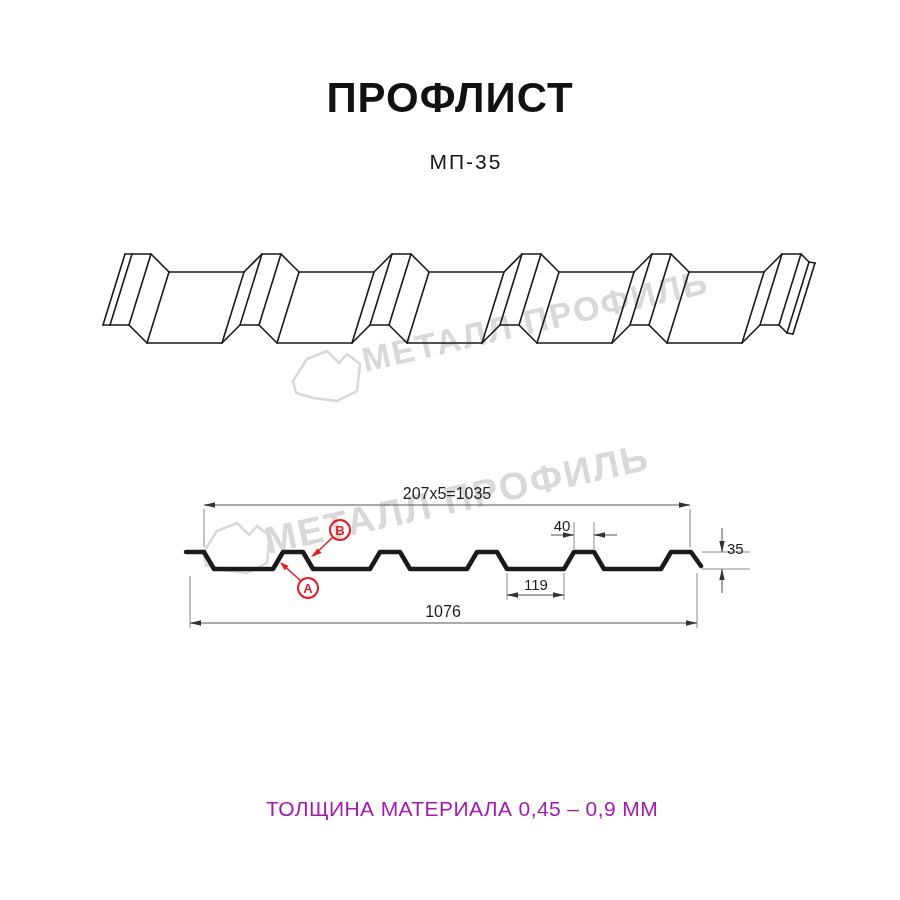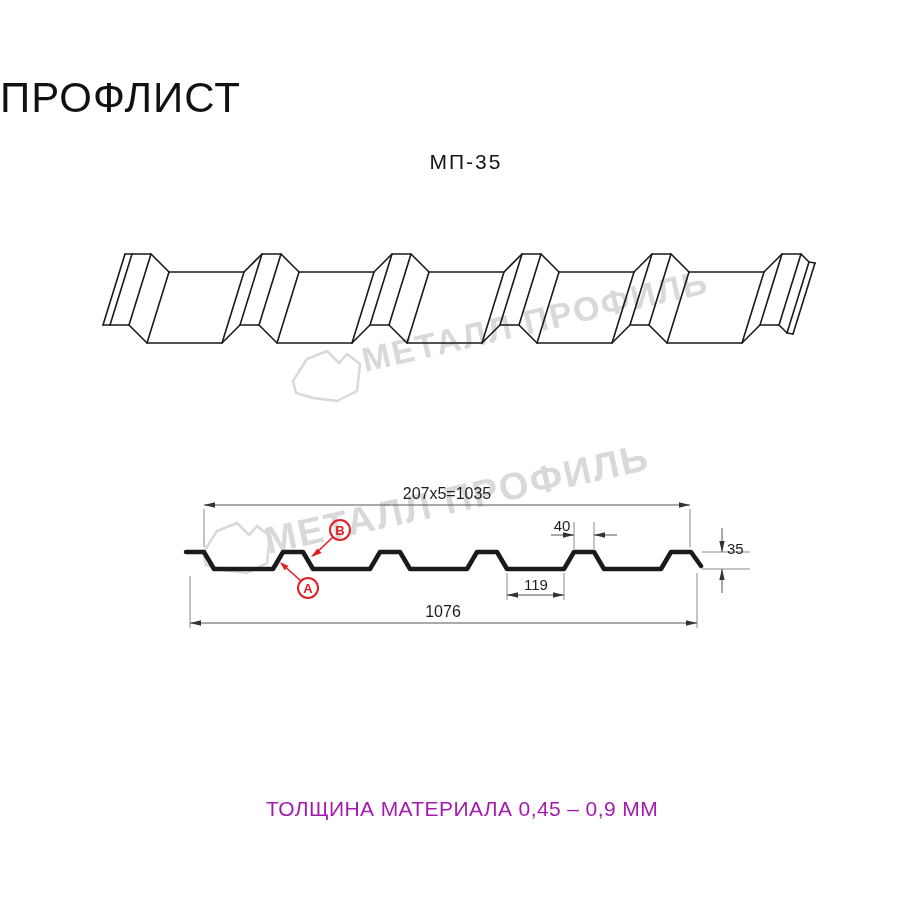--- a/index.html
+++ b/index.html
@@ -1,22 +1,22 @@
 <!DOCTYPE html>
 <html><head>
 <meta charset="utf-8">
 <style>
   html,body{margin:0;padding:0;}
   body{
     width:900px;height:900px;position:relative;background:#ffffff;
     font-family:"Liberation Sans", sans-serif;color:#111;overflow:hidden;
   }
   .page-title{
-    position:absolute;top:74px;left:0;width:900px;
-    font-size:42px;font-weight:400;letter-spacing:1px;color:#111;margin:0;
+    position:absolute;top:74px;left:0;width:900px;text-align:center;
+    font-size:42px;font-weight:700;letter-spacing:1px;color:#111;margin:0;
   }
   .page-subtitle{
     position:absolute;top:134px;left:0;width:900px;text-align:center;
     font-size:21px;font-weight:500;letter-spacing:2px;color:#161616;margin:16px;
   }
   .footer-note{
     position:absolute;top:797px;left:12px;width:900px;text-align:center;
     font-size:21px;font-weight:500;letter-spacing:0.4px;color:#a21caf;margin:0;
   }
   .fig{position:absolute;}

